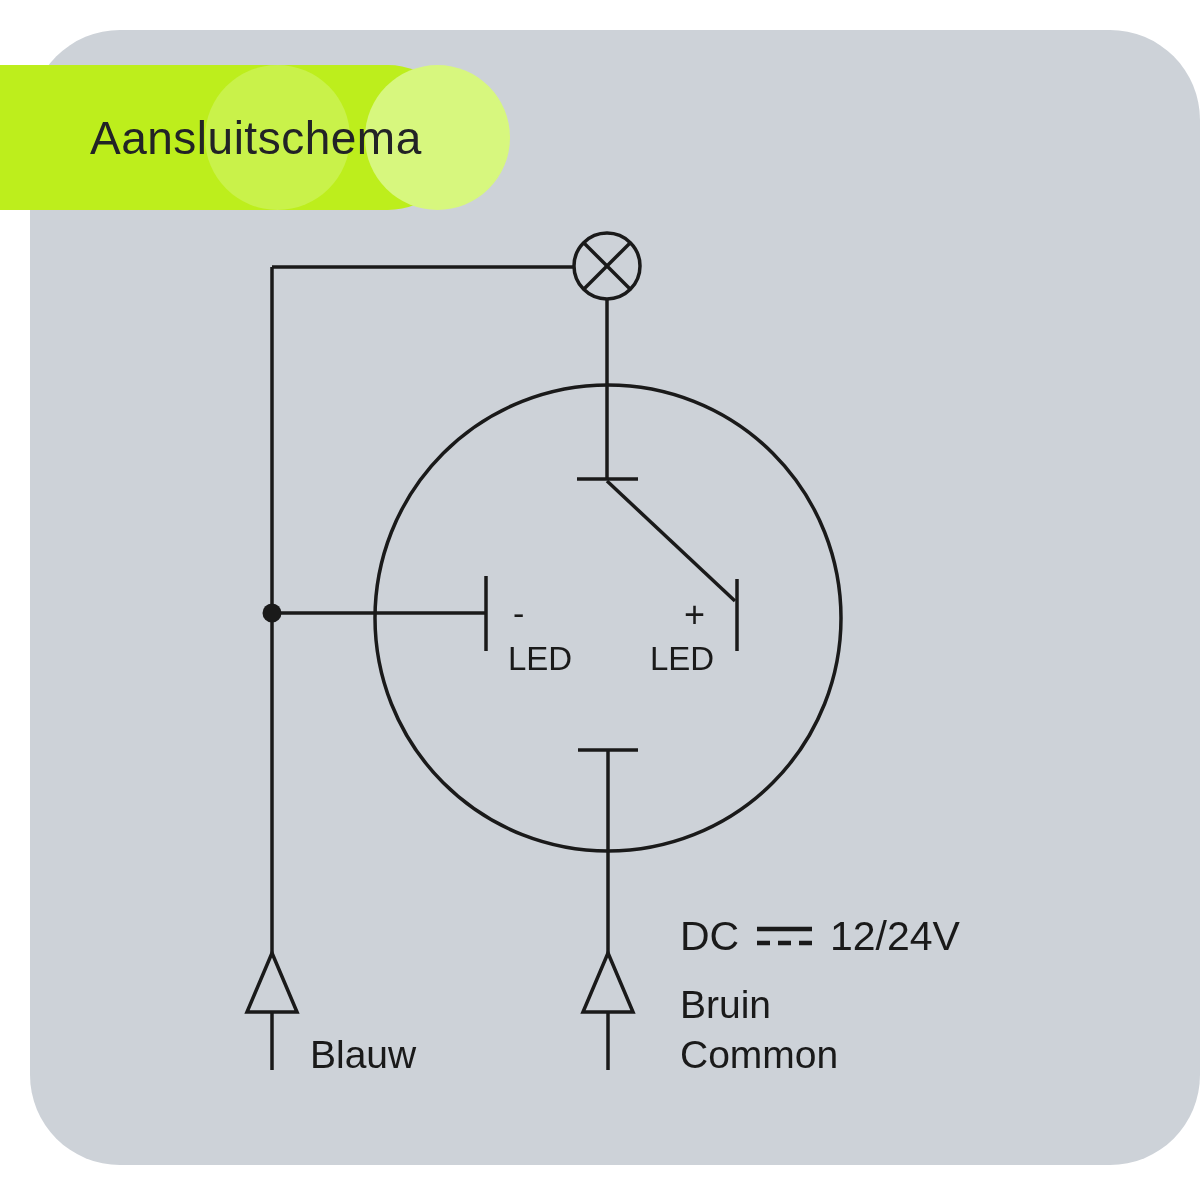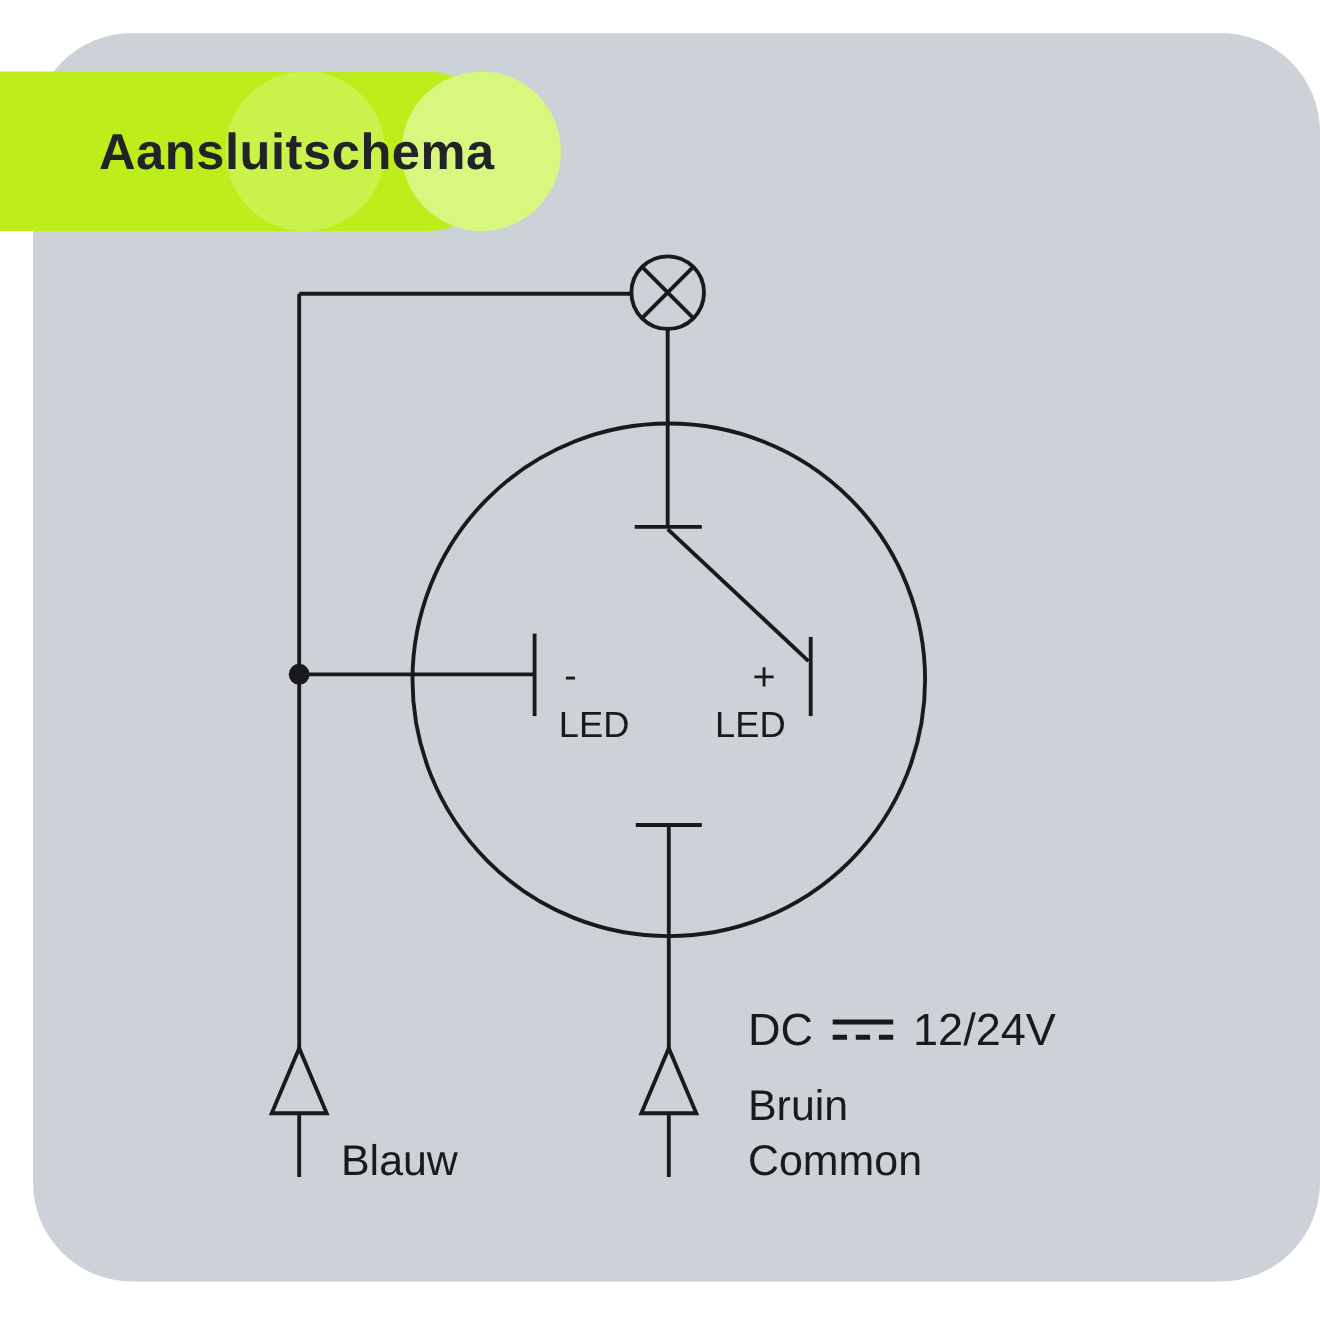--- a/index.html
+++ b/index.html
@@ -24,21 +24,21 @@
     position:absolute;left:205px;top:0;width:145px;height:145px;
     border-radius:50%;background:#c9f24a;
   }
   .banner .circleB{
     position:absolute;left:365px;top:0;width:145px;height:145px;
     border-radius:50%;background:#d7f77e;
   }
   .banner .title{
     position:absolute;left:90px;top:0;height:145px;
     display:flex;align-items:center;
-    font-size:46px;font-weight:700;color:#222326;letter-spacing:.5px;
+    font-size:46px;font-weight:400;color:#222326;letter-spacing:.5px;
     z-index:2;
   }
   svg.diagram{position:absolute;left:0;top:0;width:1200px;height:1200px;}
   svg text{
     font-family:"Liberation Sans", sans-serif;
     fill:#1a1a1a;stroke:none;
   }
 </style>
 </head>
 <body>

